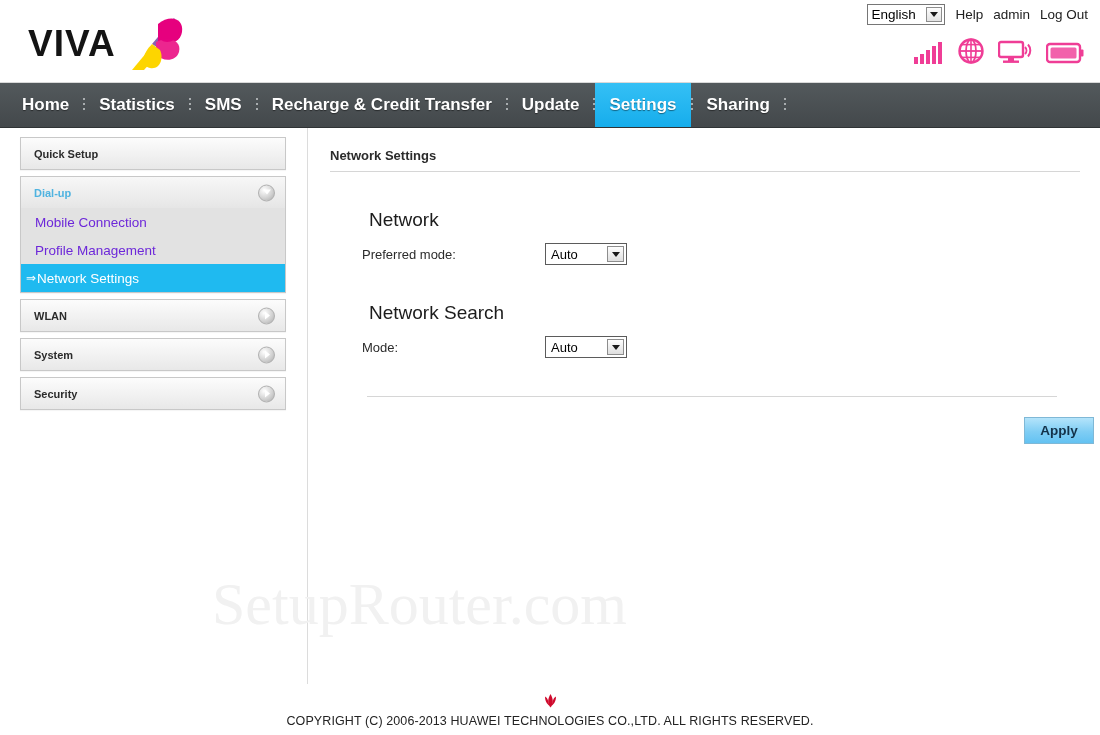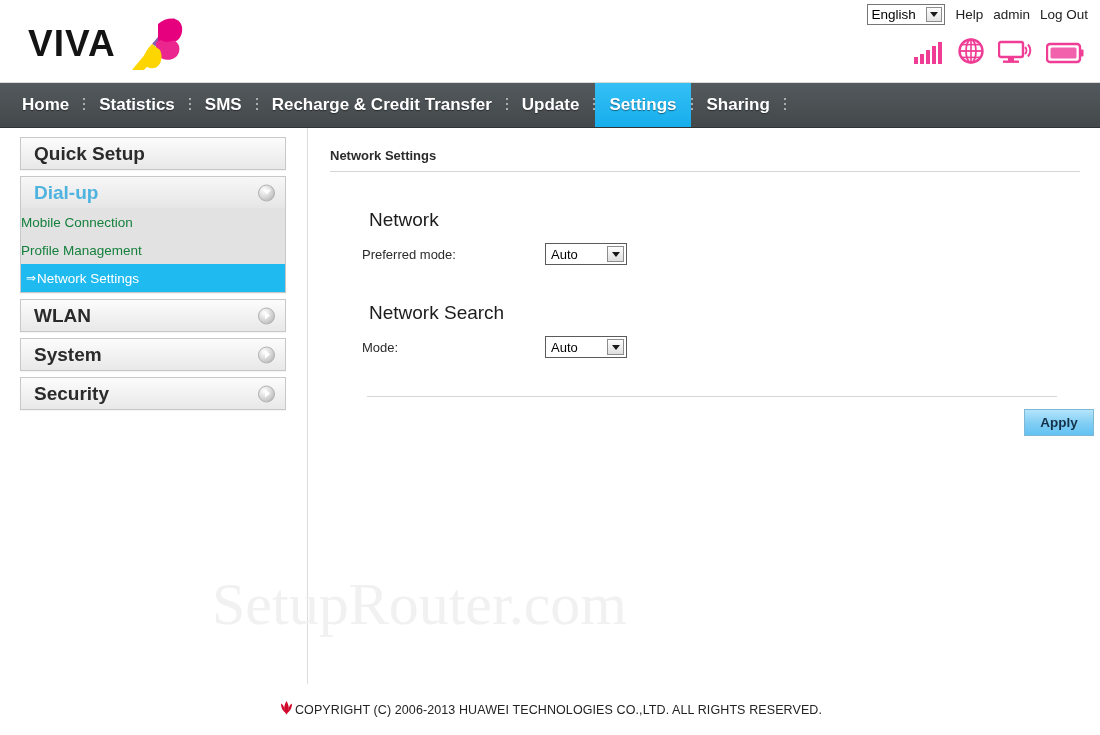--- a/index.html
+++ b/index.html
@@ -117,21 +117,21 @@
     border: 1px solid #c8c8c8;
     background: linear-gradient(#fcfcfc, #e8e8e8);
     margin-bottom: 6px;
     position: relative;
     box-shadow: 0 1px 1px rgba(0,0,0,.04);
   }
   .side-head {
     height: 31px;
     display: flex; align-items: center;
     padding-left: 13px;
-    font-size: 19px; font-weight: bold; color: #2b2b2b;
+    font-size: 11px; font-weight: bold; color: #2b2b2b;
     cursor: pointer;
     position: relative;
   }
   .side-head.open { color: #4fb3e0; background: linear-gradient(#f7f7f7,#e6e6e6); }
   .chev {
     position: absolute; right: 10px; top: 50%; transform: translateY(-50%);
     width: 17px; height: 17px; border-radius: 50%;
     background: radial-gradient(circle at 35% 30%, #ffffff, #cfcfcf 60%, #a8a8a8);
     border: 1px solid #b0b0b0;
     display: flex; align-items: center; justify-content: center;
@@ -147,21 +147,22 @@
     width: 0; height: 0;
     border-top: 4px solid transparent;
     border-bottom: 4px solid transparent;
     border-left: 5px solid #ffffff;
     margin-left: 1px;
   }
   .sub-list { background: #e2e2e2; }
   .sub-item {
     height: 28px;
     display: flex; align-items: center;
-    font-size: 13.5px; color: #15803d;
+    padding-left: 14px;
+    font-size: 13.5px; color: #6d28d9;
     cursor: pointer;
   }
   .sub-item.active {
     background: #1fbaf0;
     color: #ffffff;
     padding-left: 5px;
   }
   .sub-item .arrowmark { font-size: 12px; margin-right: 1px; color:#fff; }
 
   
@@ -200,21 +201,21 @@
     background: linear-gradient(#fefefe,#dfdfdf);
     border: 1px solid #8d8d8d;
     display: flex; align-items: center; justify-content: center;
   }
 
   .bottom-rule {
     height: 1px; background: #d6d6d6;
     width: 690px;
     margin-top: 38px; margin-left: 37px;
   }
-  .apply-wrap { width: 727px; margin-left: 37px; display: flex; justify-content: flex-end; margin-top: 12px; }
+  .apply-wrap { width: 727px; margin-left: 37px; display: flex; justify-content: flex-end; margin-top: 20px; }
   .apply-btn {
     width: 70px; height: 27px;
     background: linear-gradient(#b4e4fb, #7fcdf4 55%, #63c2f2);
     border: 1px solid #7fb8d6;
     color: #13324a;
     font-size: 13.5px; font-weight: bold;
     font-family: "Liberation Sans", sans-serif;
     cursor: pointer;
     display: flex; align-items: center; justify-content: center;
   }
@@ -231,20 +232,21 @@
     user-select: none;
     pointer-events: none;
   }
 
   
   .footer {
     position: absolute; left: 0; bottom: 0;
     width: 1100px; height: 50px;
     display: flex; align-items: center; justify-content: center;
     background: #fff;
+    flex-direction: column;
   }
   .footer-text {
     font-size: 12.5px; color: #232323;
     letter-spacing: .1px;
   }
 </style>
 </head>
 <body>
 
 <div id="page">

